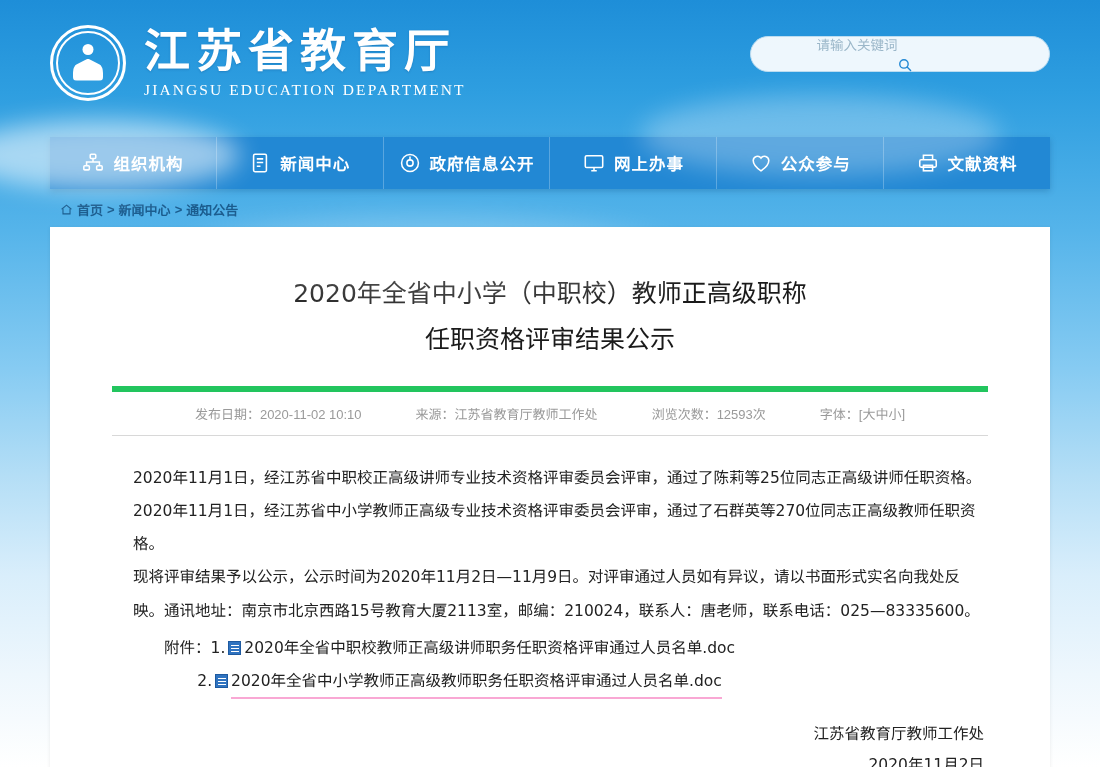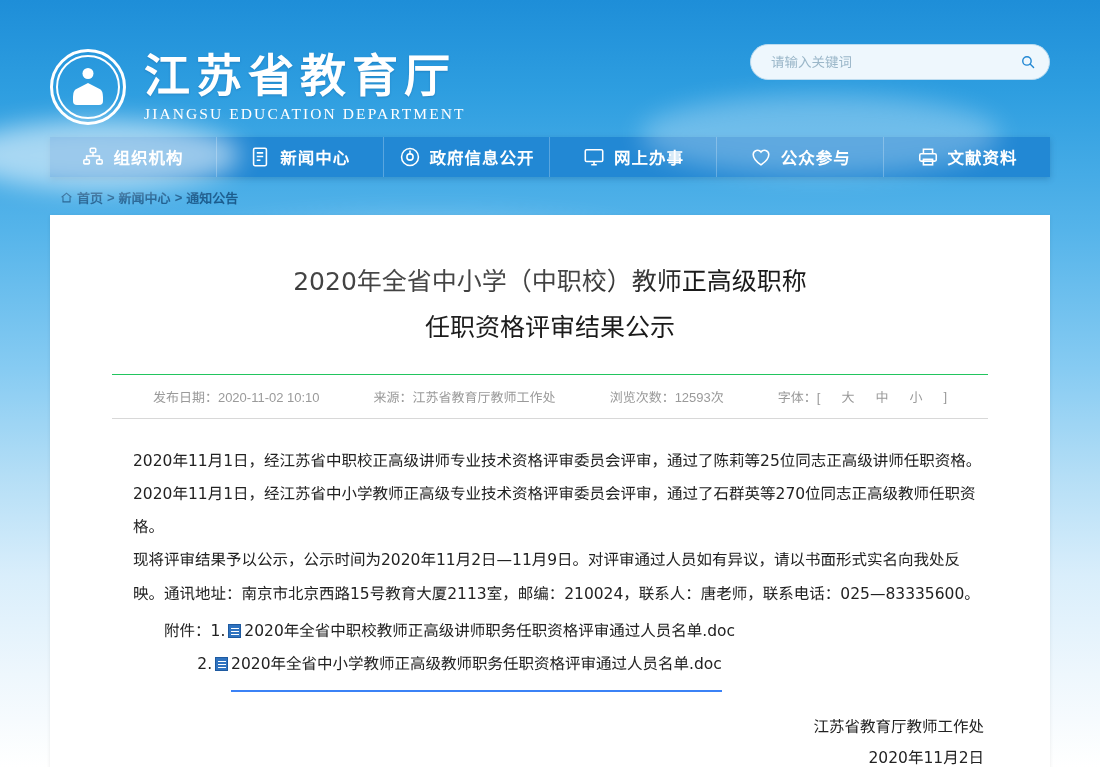--- a/index.html
+++ b/index.html
@@ -23,21 +23,21 @@
   }
   .c1 { width: 280px; height: 70px; left: -40px; top: 120px; }
   .c2 { width: 360px; height: 80px; left: 640px; top: 95px; opacity: .5; }
   .c3 { width: 500px; height: 90px; left: 180px; top: 215px; opacity: .35; }
 
   
   .header {
     position: relative;
     height: 125px;
     display: flex;
-    align-items: flex-end;
+    align-items: center;
     padding: 0 50px;
   }
   .logo-wrap { display: flex; align-items: center; }
   .logo-mark {
     width: 76px; height: 76px; border-radius: 50%;
     border: 3px solid #ffffff;
     display: flex; align-items: center; justify-content: center;
     position: relative;
     background: transparent;
   }
@@ -67,43 +67,44 @@
     font-size: 46px; font-weight: bold; letter-spacing: 6px;
     line-height: 1.1;
     font-family: "DejaVu Sans", "Liberation Sans", sans-serif;
     text-shadow: 0 1px 2px rgba(0,60,120,.25);
   }
   .logo-en {
     font-size: 15.5px; letter-spacing: 2.1px; margin-top: 4px;
     font-family: "Liberation Serif", serif;
   }
   .search-box {
-    position: absolute; right: 50px; top: 44px;
+    position: absolute; right: 50px; top: 36px;
     width: 300px; height: 36px;
     background: rgba(255,255,255,.92);
     border: 1px solid #bcdcf0;
     border-radius: 18px;
     display: flex; align-items: center;
     padding: 0 8px 0 18px;
+    flex-direction: column;
   }
   .search-input {
     flex: 1; border: none; outline: none; background: transparent;
     font-size: 13.5px; color: #333;
     font-family: "Liberation Sans", sans-serif;
   }
   .search-input::placeholder { color: #9bb7c9; }
   .search-btn {
     width: 26px; height: 26px; border: none; background: transparent;
     cursor: pointer; display: flex; align-items: center; justify-content: center;
   }
 
   
   .nav {
     margin: 12px auto 0;
-    width: 1000px; height: 40px;
+    width: 1000px; height: 52px;
     background: #2288d4;
     display: flex;
     box-shadow: 0 2px 6px rgba(0,60,110,.25);
   }
   .nav-item {
     flex: 1;
     display: flex; align-items: center; justify-content: center;
     gap: 9px;
     color: #fff; font-size: 16.5px; font-weight: bold;
     letter-spacing: 1px;
@@ -136,28 +137,28 @@
   .doc-title {
     text-align: center;
     font-size: 25px;
     color: #1a1a1a;
     font-weight: normal;
     line-height: 1.85;
     font-family: "DejaVu Sans", "Liberation Sans", sans-serif;
   }
   .meta-row {
     margin-top: 22px;
-    border-top: 1px solid #22c55e;
+    border-top: 6px solid #22c55e;
     border-bottom: 1px solid #d8d8d8;
     padding: 12px 0;
     display: flex; align-items: center; justify-content: center;
     gap: 54px;
     font-size: 13px; color: #9a9a9a;
   }
-  .font-size-ctl { display: flex; align-items: center; gap: 21px; text-align: center; }
+  .font-size-ctl { display: flex; align-items: center; gap: 0; text-align: center; }
   .font-size-ctl .fs { cursor: pointer; }
 
   .article {
     margin-top: 26px;
     font-size: 15.5px;
     color: #222;
     line-height: 2.15;
     font-family: "DejaVu Sans", "Liberation Sans", sans-serif;
     margin-left: 21px;
   }
@@ -181,22 +182,22 @@
   .doc-icon::after {
     content: "";
     position: absolute; left: 2px; top: 3px;
     width: 8px; height: 1px;
     background: #fff;
     box-shadow: 0 3px 0 #fff, 0 6px 0 #fff;
   }
   .attach-link { color: #222; text-decoration: none; }
   .attach-link.highlight {
     color: #222;
-    border-bottom: 2px solid #3b82f6;
-    padding-bottom: 10px;
+    border-bottom: 2px solid #f9a8d4;
+    padding-bottom: 0;
   }
 
   .sign {
     margin-top: 20px;
     text-align: right;
     font-size: 15.5px;
     color: #222;
     line-height: 2;
     padding-right: 4px;
     font-family: "DejaVu Sans", "Liberation Sans", sans-serif;

